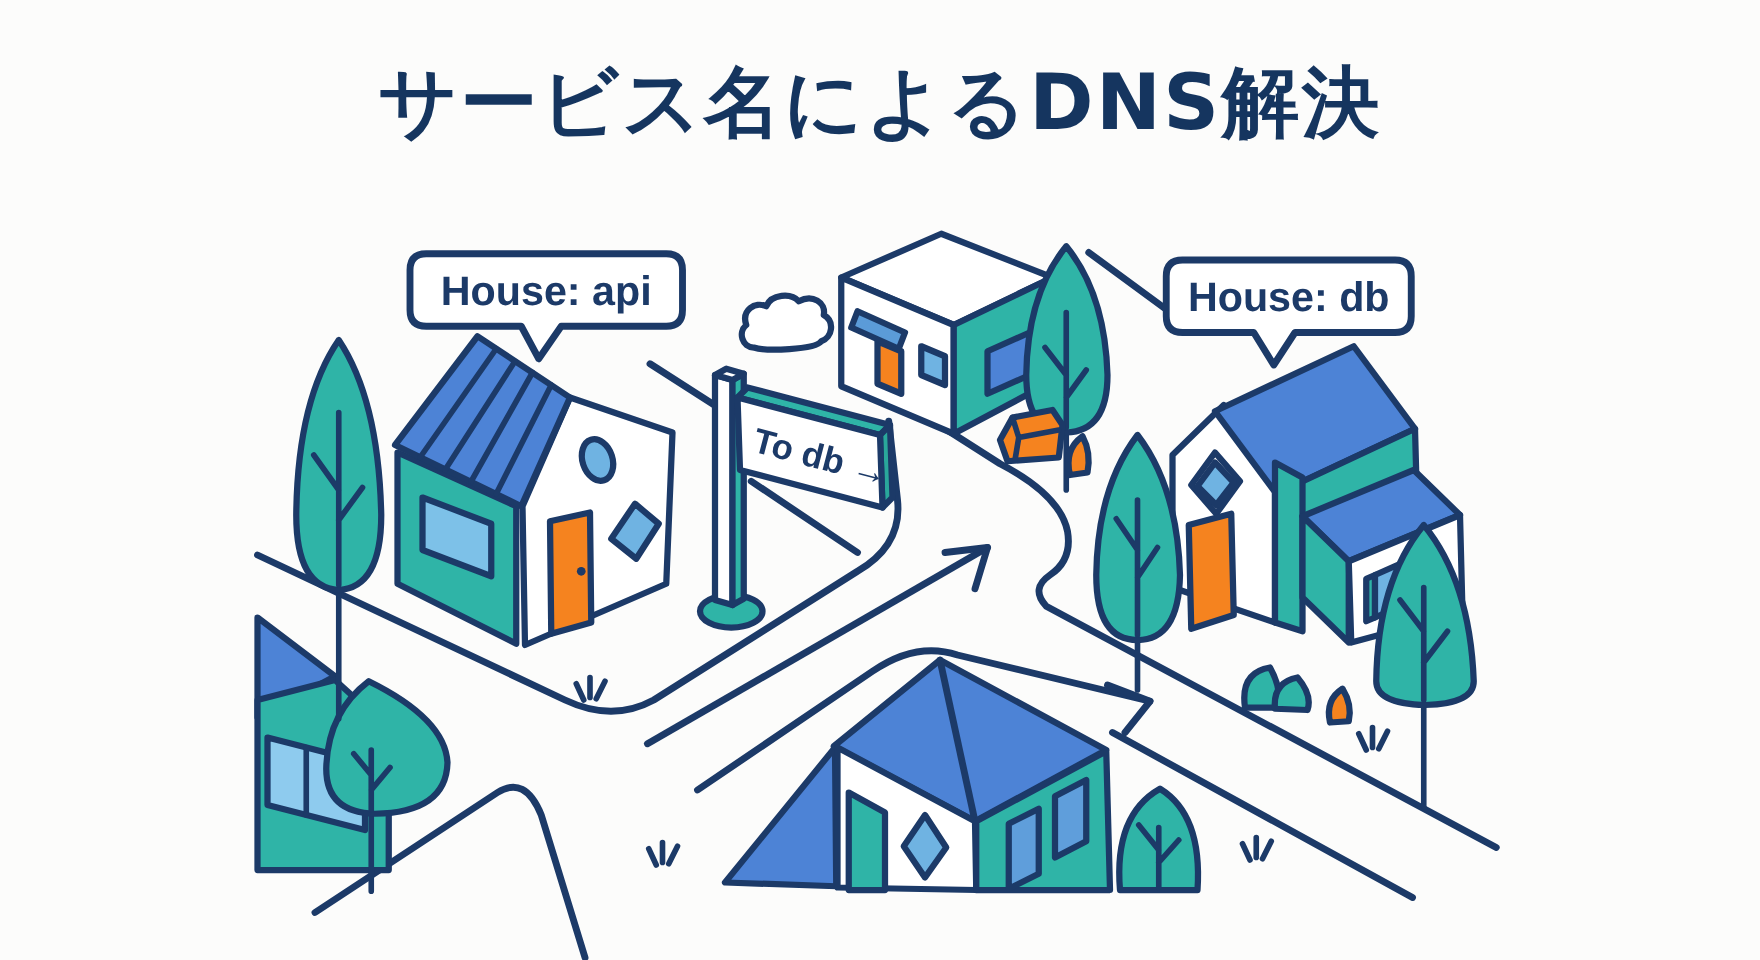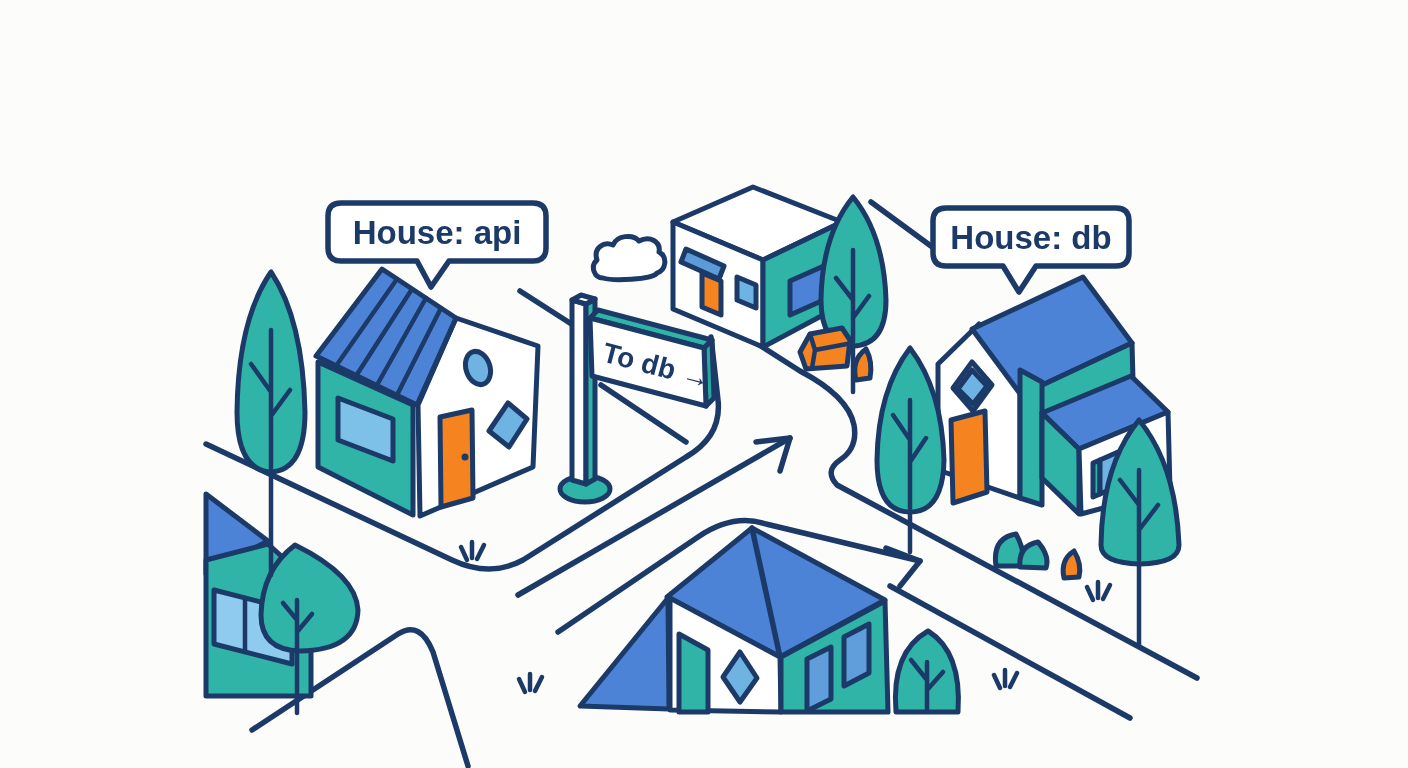--- a/index.html
+++ b/index.html
@@ -198,13 +198,14 @@
       <path class="sh f-white" style="stroke-width:5.5" d="M 341,203 H 533 Q 546,203 546,216 V 248 Q 546,261 533,261 L 449,261 L 431,287 L 417,261 L 341,261 Q 328,261 328,248 V 216 Q 328,203 341,203 Z"></path>
       <text class="bubble-text" x="437" y="244">House: api</text>
     </g>
     <g>
       <path class="sh f-white" style="stroke-width:5.5" d="M 946,208 H 1116 Q 1129,208 1129,221 V 253 Q 1129,266 1116,266 L 1036,266 L 1019,292 L 1003,266 L 946,266 Q 933,266 933,253 V 221 Q 933,208 946,208 Z"></path>
       <text class="bubble-text" x="1031" y="249">House: db</text>
     </g>
 
   </svg>
 
+  <div class="title">サービス名によるDNS解決</div>
 </div>
 
 </body></html>

